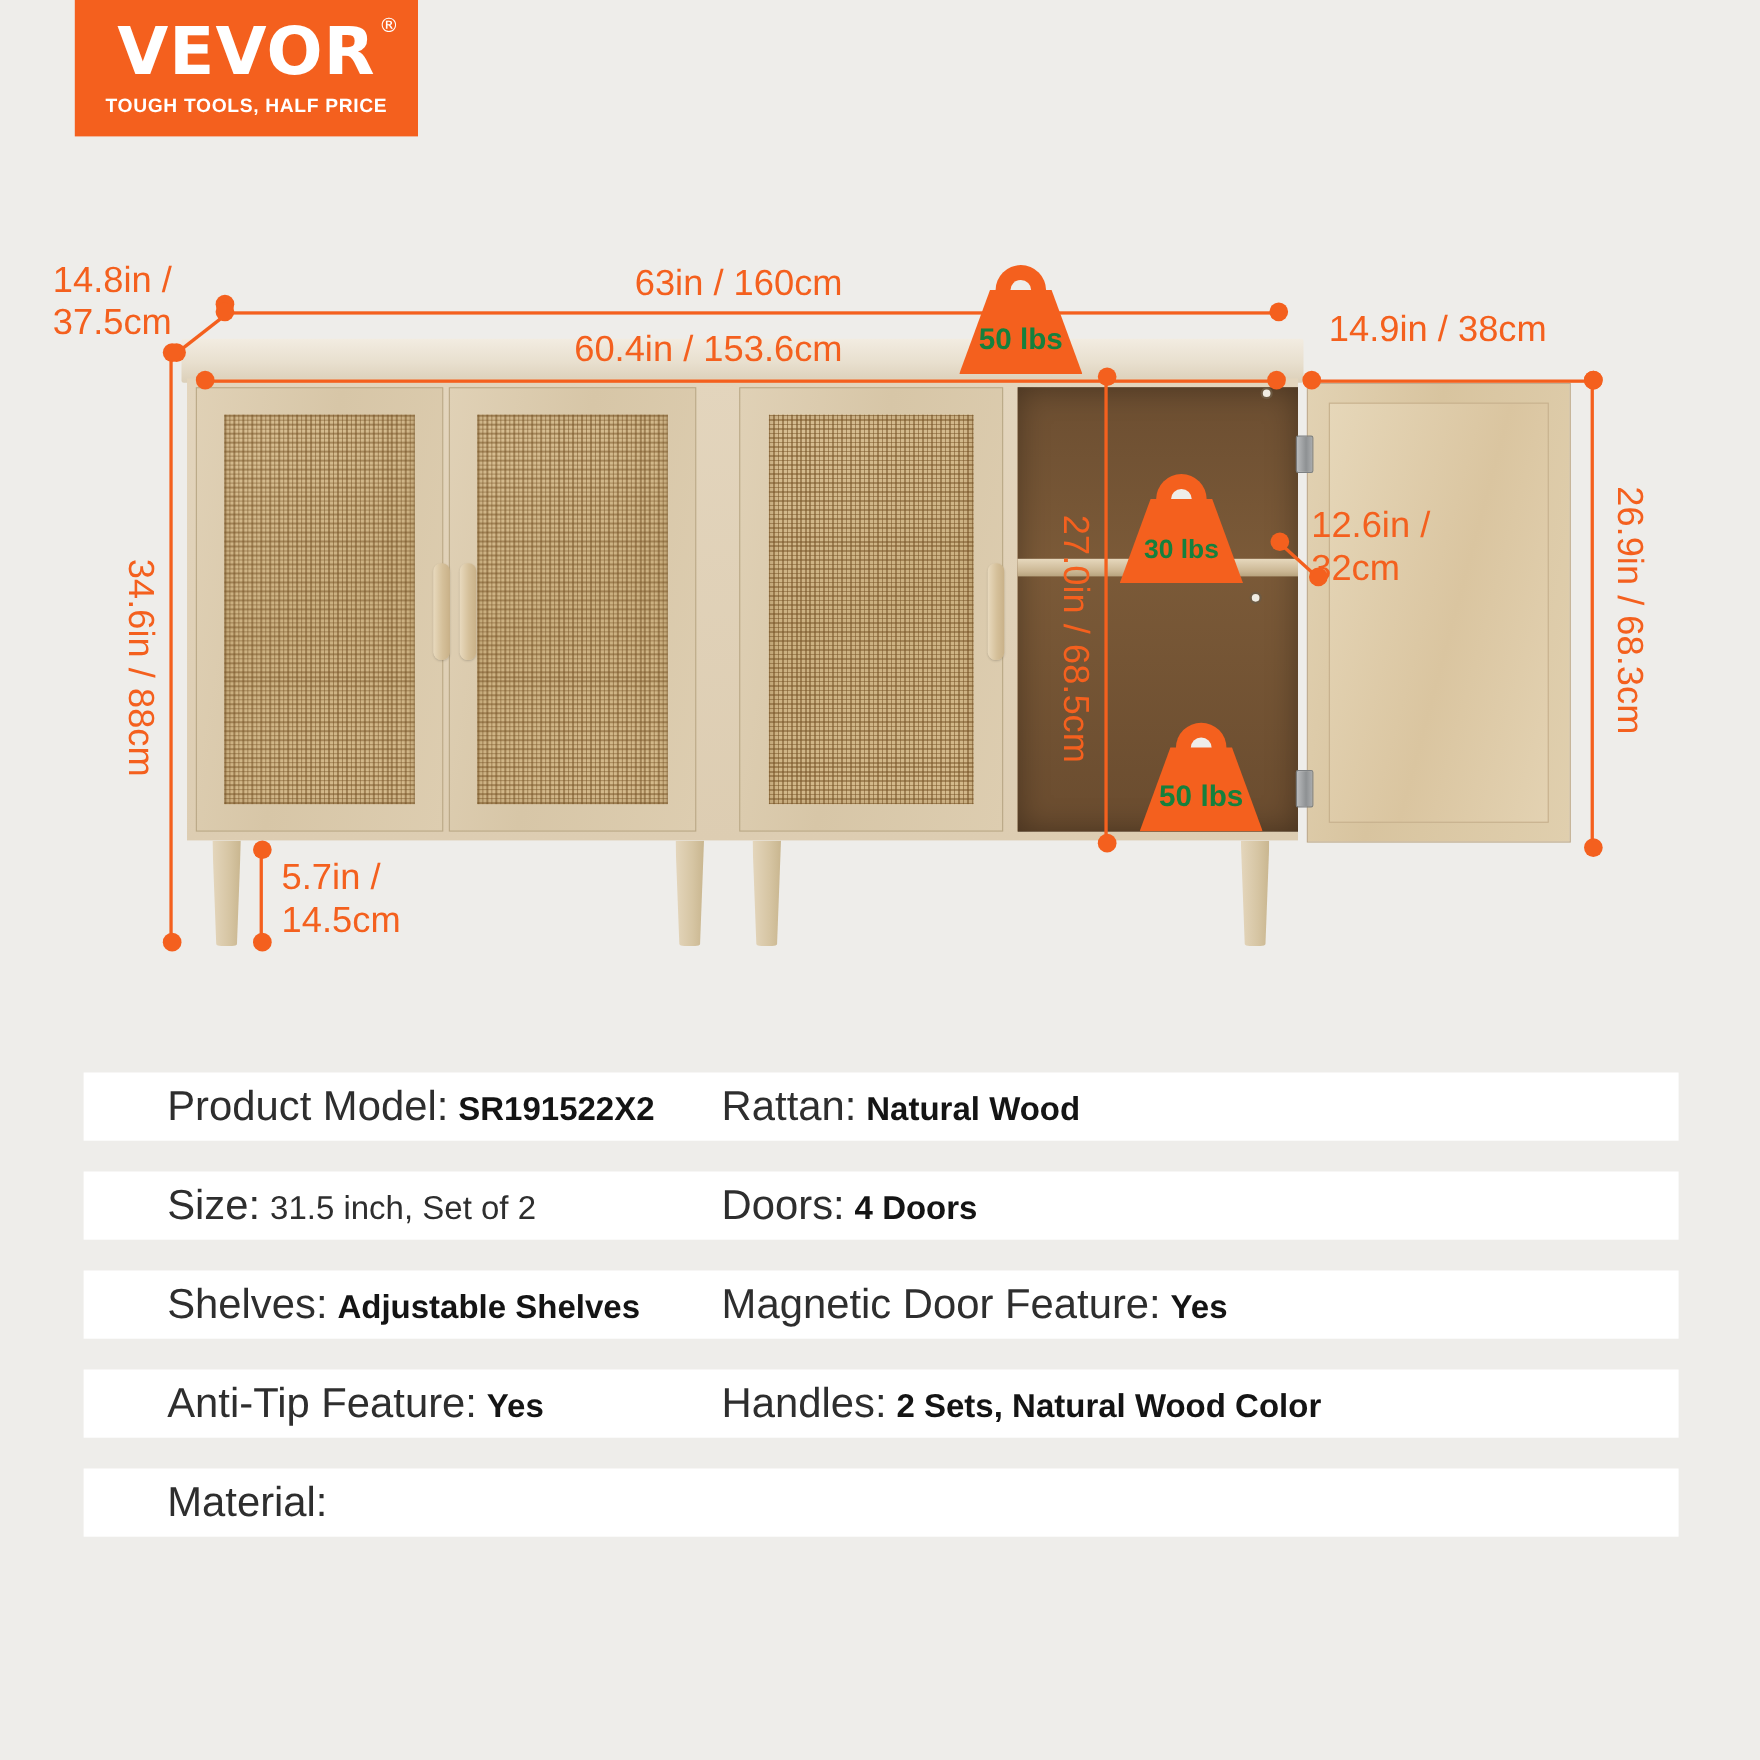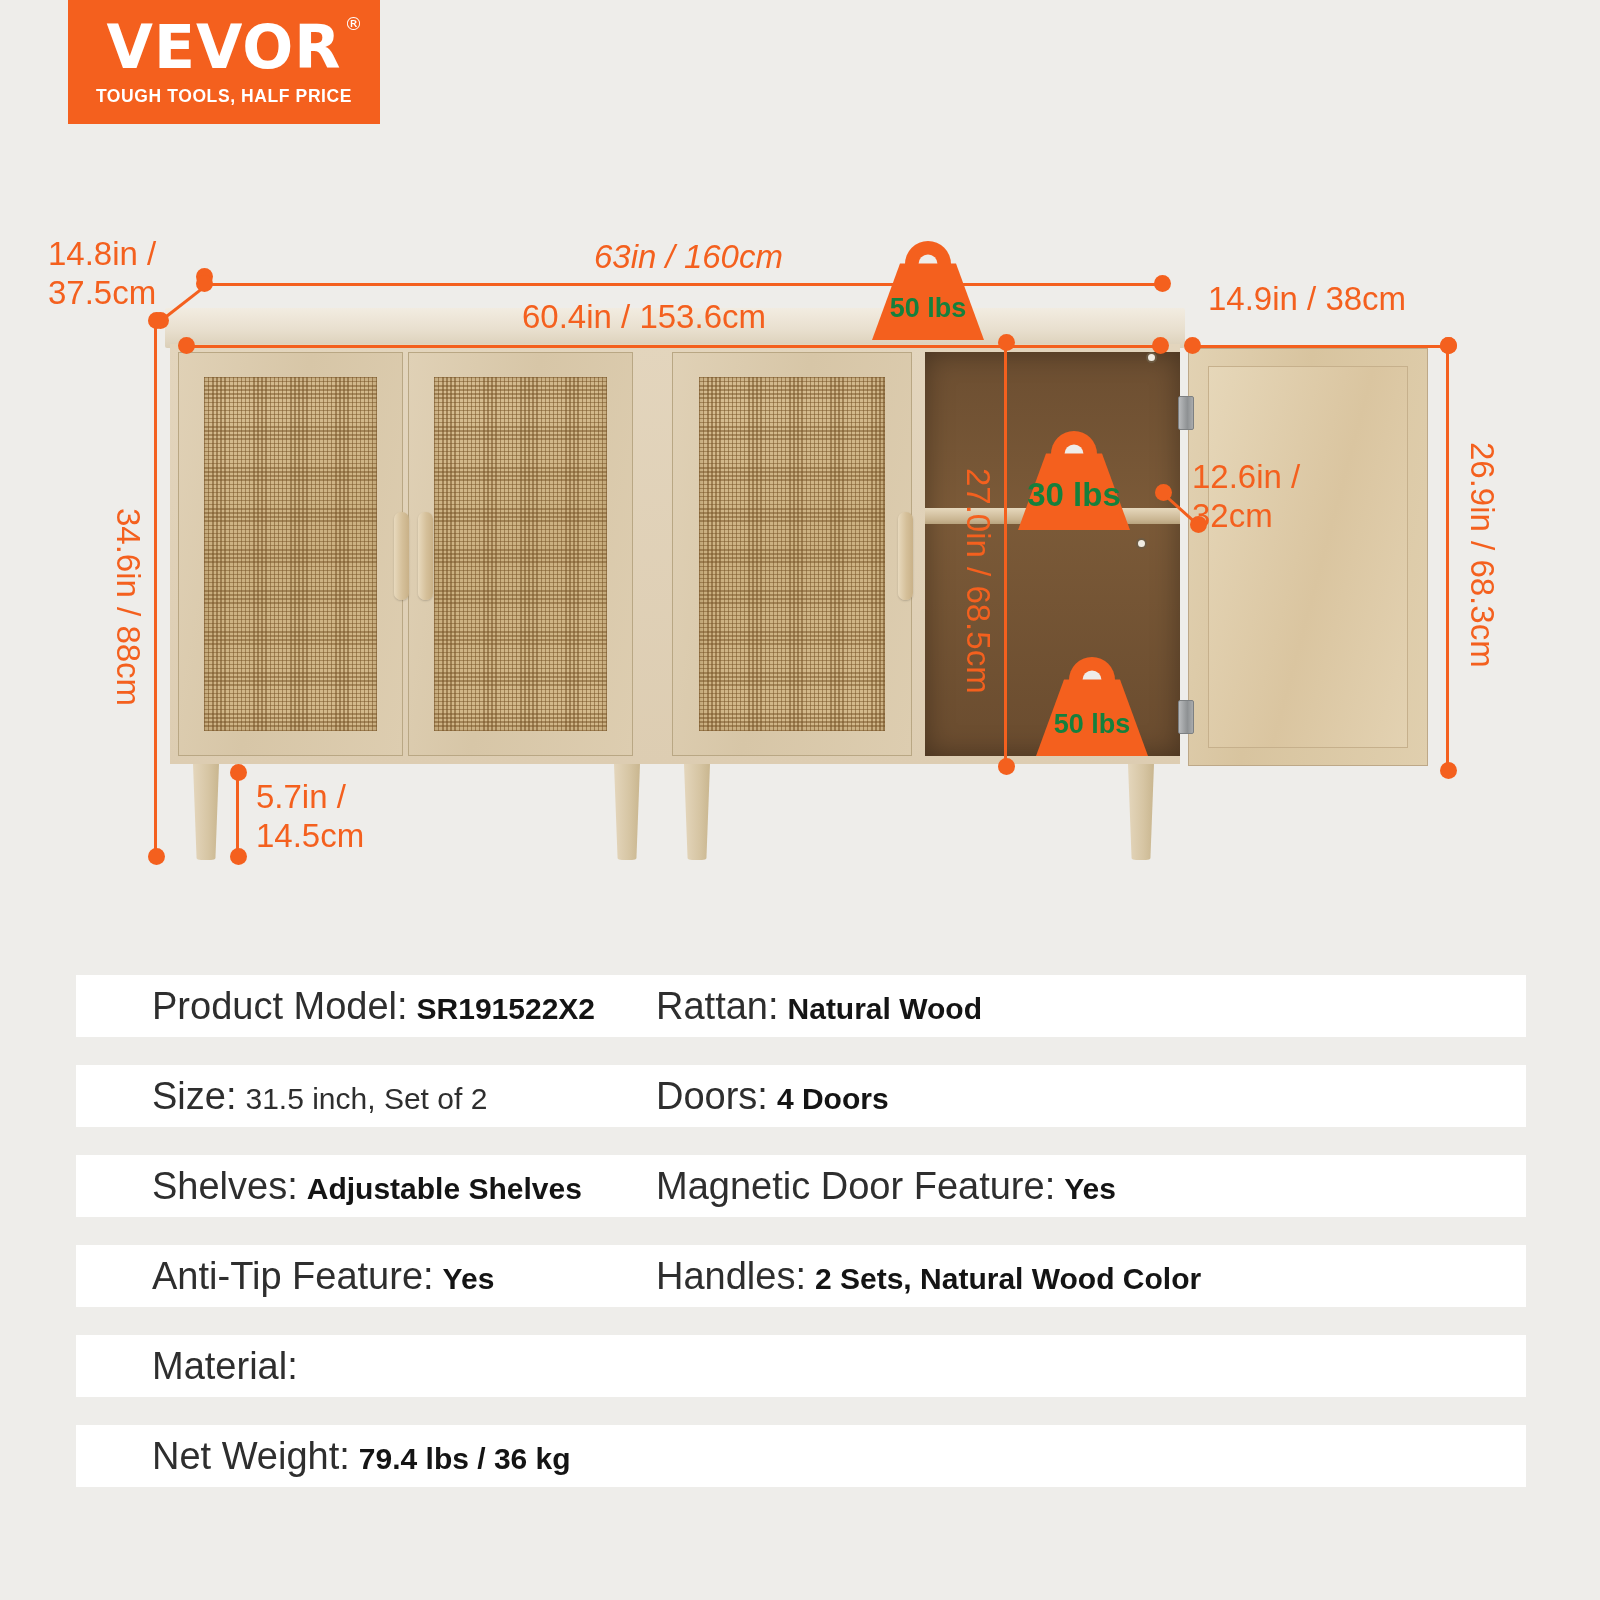--- a/index.html
+++ b/index.html
@@ -196,21 +196,21 @@
     <div class="leg" style="left:684px; top:764px; width:26px; height:96px; clip-path: polygon(0 0,100% 0,86% 100%,14% 100%);"></div>
     <div class="leg" style="left:1128px; top:764px; width:26px; height:96px; clip-path: polygon(0 0,100% 0,86% 100%,14% 100%);"></div>
   </div>
 
   <div class="dim-label" style="left:48px; top:235px;">14.8in /
 37.5cm</div>
   <div class="diag" style="left:160px; top:320px; width:62px; transform: rotate(-38deg);"></div>
   <div class="dot" style="left:152px; top:312px;"></div>
   <div class="dot" style="left:196px; top:268px;"></div>
 
-  <div class="dim-label" style="left:594px; top:238px;font-style:italic;">63in / 160cm</div>
+  <div class="dim-label" style="left:577px; top:238px;">63in / 160cm</div>
   <div class="dim-line h" style="left:204px; top:283px; width:966px;"></div>
   <div class="dot" style="left:196px; top:275px;"></div>
   <div class="dot" style="left:1154px; top:275px;"></div>
 
   <div class="dim-label" style="left:522px; top:298px;">60.4in / 153.6cm</div>
   <div class="dim-line h" style="left:186px; top:345px; width:982px;"></div>
   <div class="dot" style="left:178px; top:337px;"></div>
   <div class="dot" style="left:1152px; top:337px;"></div>
 
   <div class="dim-label" style="left:1208px; top:280px;">14.9in / 38cm</div>
@@ -251,21 +251,21 @@
 
       <div class="body" style="height:98px;"></div>
       <div class="wtext" style="font-size:27px;">50 lbs</div>
     </div>
   </div>
 
   <div class="weight" style="left:1018px; top:432px; width:112px; height:98px;">
     <div class="glyph" style="width:112px;height:98px;">
       <div class="ring" style="width: 46px; height: 46px; --hole: 19.32px;"></div>
       <div class="body" style="height:98px;"></div>
-      <div class="wtext" style="font-size:33px;">30 lbs</div>
+      <div class="wtext" style="font-size:24px;">30 lbs</div>
     </div>
   </div>
 
   <div class="weight" style="left:1036px; top:658px; width:112px; height:98px;">
     <div class="glyph" style="width:112px;height:98px;">
       <div class="ring" style="width: 46px; height: 46px; --hole: 19.32px;"></div>
       <div class="body" style="height:98px;"></div>
       <div class="wtext" style="font-size:27px;">50 lbs</div>
     </div>
   </div>
@@ -315,21 +315,15 @@
         <span class="spec-v">2 Sets, Natural Wood Color</span>
       </div>
     </div>
 
     <div class="spec-row">
       <div class="spec-cell c1" style="width:auto;">
         <span class="spec-k">Material:</span>
       </div>
     </div>
 
-    <div class="spec-row">
-      <div class="spec-cell c1" style="width:auto;">
-        <span class="spec-k">Net Weight:</span>
-        <span class="spec-v">79.4 lbs / 36 kg</span>
-      </div>
-    </div>
 
   </div>
 </div>
 
 </body></html>

